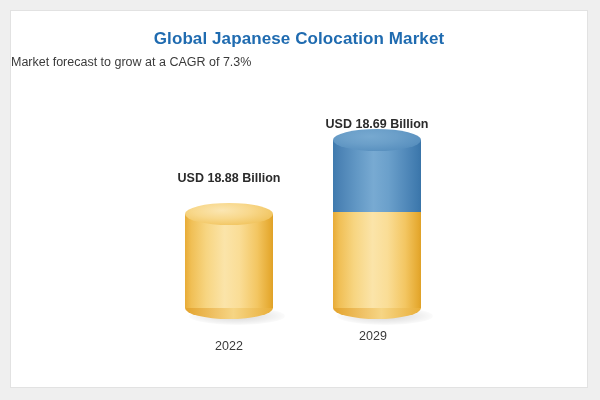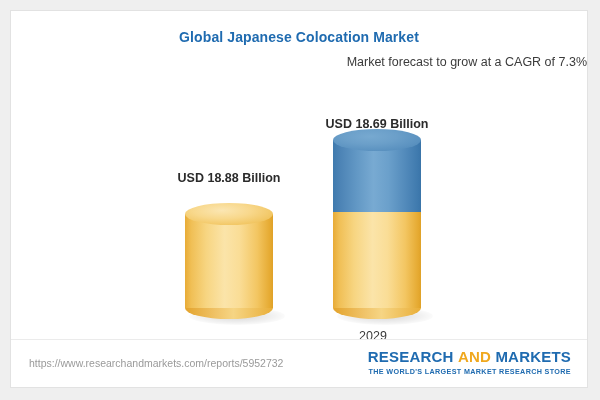--- a/index.html
+++ b/index.html
@@ -14,27 +14,27 @@
     left:10px;top:10px;
     width:578px;height:378px;
     background:#ffffff;
     border:1px solid #e2e2e2;
     box-sizing:border-box;
     overflow:hidden;
   }
   .chart-title{
     position:absolute;left:0;top:18px;width:100%;
     text-align:center;
-    font-size:14px;font-weight:bold;
+    font-size:17px;font-weight:bold;
     color:#1f6bb0;
     letter-spacing:.1px;
   }
   .chart-subtitle{
     position:absolute;left:0;top:44px;width:100%;
-    text-align:right;
+    text-align:left;
     font-size:12.5px;
     color:#3b3b3b;
   }
   .plot{position:absolute;left:0;top:0;width:578px;height:330px;}
 
   .bar-group{position:absolute;}
   .bar-label{
     position:absolute;
     width:220px;
     text-align:center;
@@ -156,22 +156,14 @@
         <div class="cyl-body yellow" style="top:82px;height:97px;"></div>
         <div class="cyl-body blue" style="top:11px;height:72px;"></div>
         <div class="cyl-top blue" style="top:0px;height:22px;"></div>
       </div>
 
       <div class="year-label" style="left:252px;top:318px;">2029</div>
     </div>
 
   </div>
 
-  <div class="footer">
-    <div class="footer-url">https://www.researchandmarkets.com/reports/5952732</div>
-
-    <div class="logo">
-      <div class="logo-main"><span>RESEARCH</span><span class="gold">&nbsp;</span><span class="gold">AND</span><span>&nbsp;</span><span>MARKETS</span></div>
-      <div class="logo-tag">THE WORLD'S LARGEST MARKET RESEARCH STORE</div>
-    </div>
-  </div>
 
 </div>
 
 </body></html>

